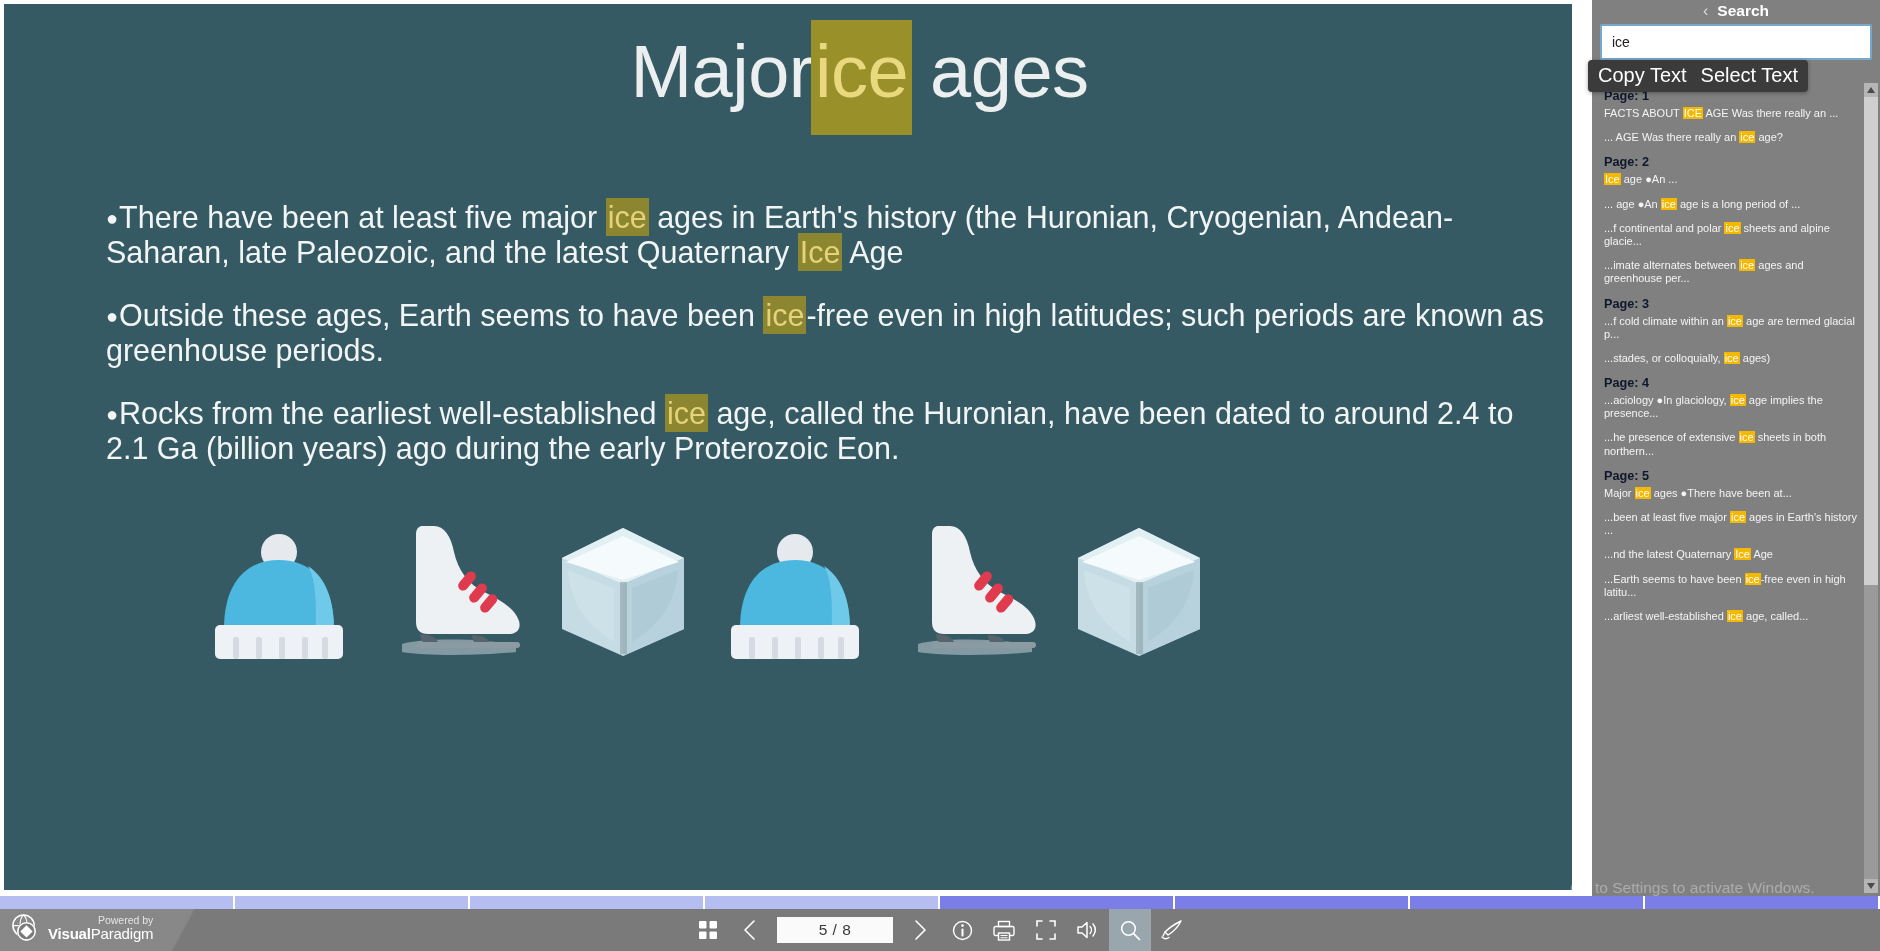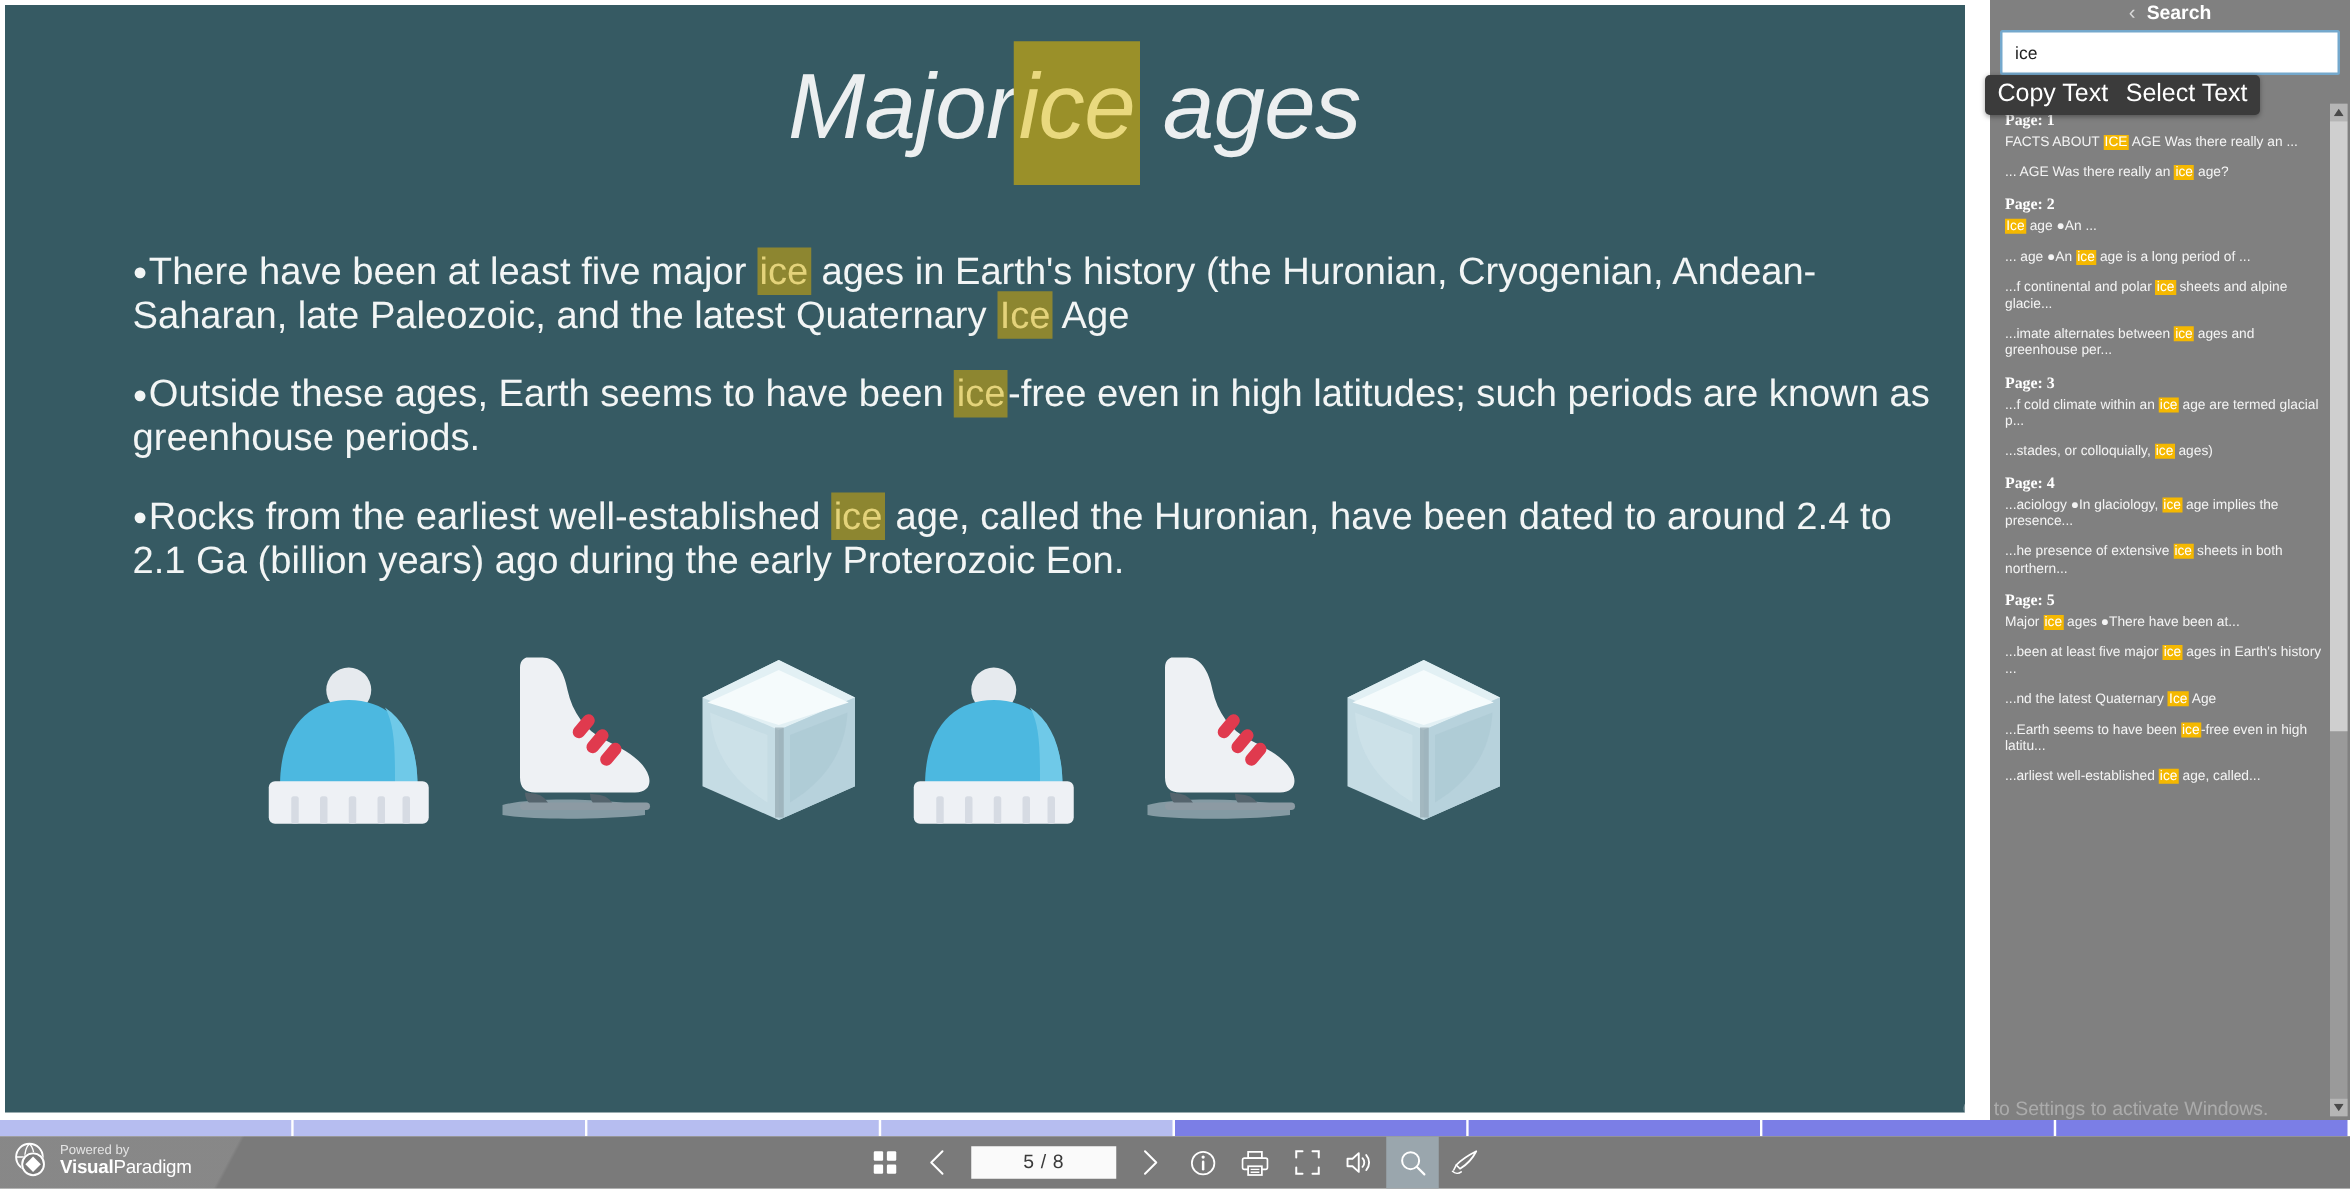--- a/index.html
+++ b/index.html
@@ -18,30 +18,29 @@
     background: #ffffff;
     overflow: hidden;
   }
   .slide {
     position: absolute; left: 4px; top: 4px;
     width: 1568px; height: 886px;
     background: #365a63;
   }
 
   .slide-title {
-    position: absolute; left: 0; top: 40px;
+    position: absolute; left: 0; top: 27px;
     width: 1711px;
     text-align: center;
     font-size: 74px;
     font-weight: 300;
     color: #eceff0;
     letter-spacing: -0.5px;
     line-height: 1.1;
     white-space: nowrap;
-    font-style: italic;
   }
   .slide-title .hl {
     background: #9a9029;
     color: #e9d97e;
     padding: 10px 4px 22px 4px;
     margin: 0 -2px;
   }
 
   .slide-body {
     position: absolute; left: 66px; top: 196px;
@@ -89,20 +88,21 @@
   }
   .progress-bar .seg.done { background: #b6bdf0; }
   .progress-bar .seg.todo { background: #7b7ee6; }
 
   
   .toolbar {
     position: absolute; left: 0; top: 909px;
     width: 1880px; height: 42px;
     background: #7a7a7a;
     overflow: hidden;
+    text-align: right;
   }
   .toolbar::before {
     content: "";
     position: absolute; left: -40px; top: -40px;
     width: 520px; height: 160px;
     background: linear-gradient(118deg, rgba(255,255,255,0.10) 0 42%, rgba(255,255,255,0) 42.5%);
     pointer-events: none;
   }
   .brand {
     position: absolute; left: 10px; top: 4px;
@@ -178,23 +178,22 @@
 
   .sp-results {
     position: absolute; left: 0; top: 78px;
     width: 288px; height: 818px;
     padding: 4px 22px 4px 12px;
     overflow: hidden;
   }
   .sp-pagelbl {
     font-size: 12.7px;
     font-weight: 700;
-    color: #ffffff;
+    color: #0f172a;
     margin: 7px 0 3px 0;
-    font-family: Liberation Serif, serif;
   }
   .sp-snippet {
     font-size: 11px;
     line-height: 1.2;
     color: #f4f4f4;
     margin: 4px 0 11px 0;
   }
   .sp-snippet .hl {
     background: #f5b800;
     color: #ffffff;

